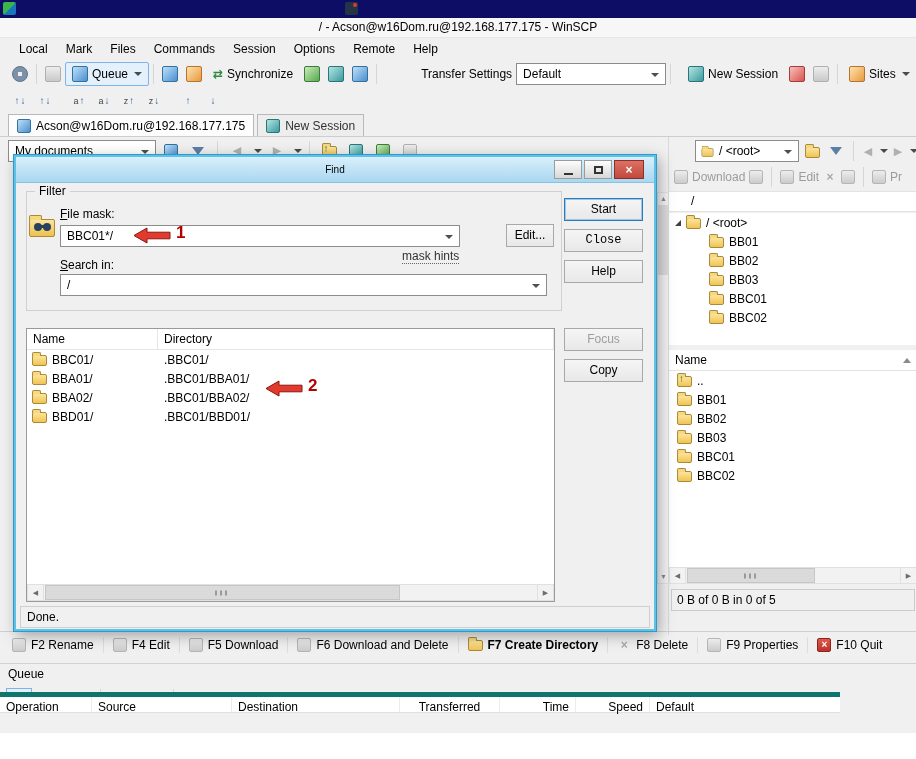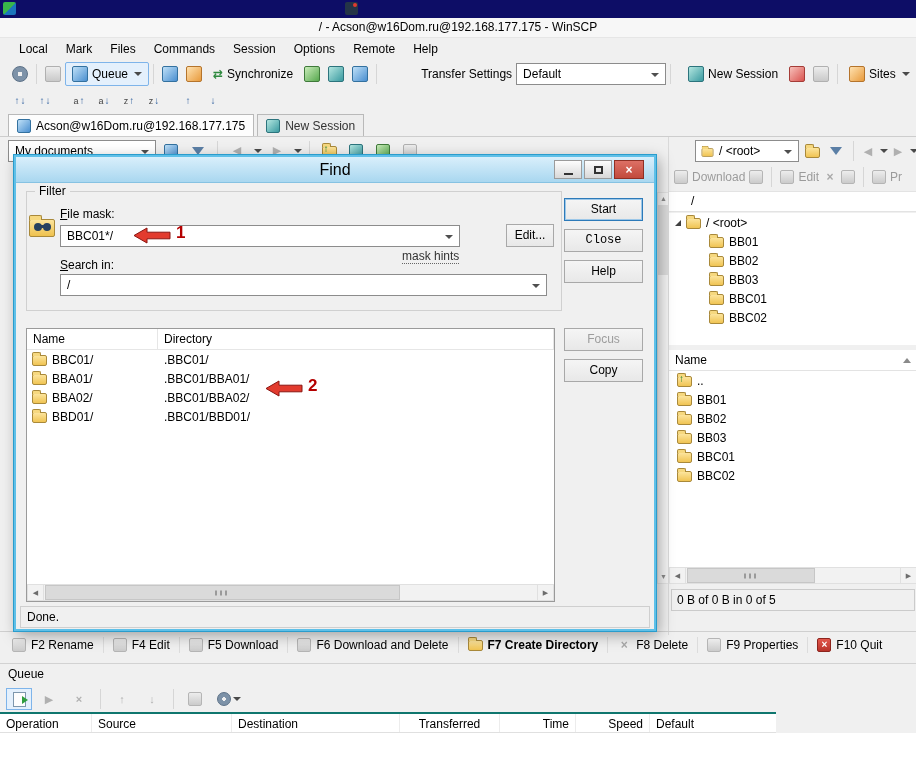--- a/index.html
+++ b/index.html
@@ -120,21 +120,21 @@
   .sb-track { flex:1; position:relative; background:#f2f2f2; border-top:1px solid #e0e0e0; border-bottom:1px solid #e0e0e0; }
   .sb-thumb { position:absolute; top:0; bottom:0; background:#dadada; border:1px solid #c6c6c6; }
   .sb-grip { position:absolute; left:50%; top:50%; width:14px; height:5px; transform:translate(-50%,-50%);
     background:repeating-linear-gradient(90deg,#9a9a9a 0 2px, transparent 2px 5px); }
 
   
   #find { left:14px; top:155px; width:642px; height:476px; background:#f0f0f0;
     border:2px solid #5fc0e8; box-shadow:0 0 0 1px #2a9ccc, 3px 4px 14px rgba(0,0,0,.35); z-index:5; }
   #find-title { position:absolute; left:0; top:0; width:100%; height:26px;
     background:linear-gradient(#d9effb,#a9d7f0); border-bottom:1px solid #86c2e2; }
-  #find-title .txt { position:absolute; left:0; right:0; top:0; text-align:center; line-height:25px; font-size:16px; }
+  #find-title .txt { position:absolute; left:0; right:0; top:0; text-align:center; line-height:25px; font-size:10px; }
   .wc { position:absolute; top:3px; width:28px; height:19px; border:1px solid #9b9b9b;
     background:linear-gradient(#fdfdfd,#d8d8d8); display:flex; align-items:center; justify-content:center; }
   #wc-min { right:72px; } #wc-max { right:42px; }
   #wc-close { right:10px; width:30px; background:linear-gradient(#dd7065,#c24a3c);
     border-color:#8e2f24; color:#fff; font-weight:bold; }
   #wc-min .glyph { width:9px; height:2px; background:#333; margin-top:8px; }
   #wc-max .glyph { width:9px; height:8px; border:2px solid #333; }
   #find-client { position:absolute; left:0; top:26px; right:0; bottom:0; }
 
   .groupbox { position:absolute; left:10px; top:8px; width:536px; height:120px; border:1px solid #d0d0d0; }
@@ -200,22 +200,22 @@
   #q-title { left:0; top:663px; width:916px; height:22px; border-top:1px solid #d2d2d2;
     line-height:21px; padding-left:8px; background:#f0f0f0; }
   #q-toolbar { left:0; top:686px; width:916px; height:26px; display:flex; align-items:center;
     padding-left:6px; gap:4px; }
   .qbtn { width:26px; height:22px; display:flex; align-items:center; justify-content:center;
     border:1px solid transparent; flex:0 0 auto; }
   .qbtn.sel { border-color:#7eb4ea; background:#e4f0fc; }
   .q-enable-icon { position:relative; width:13px; height:15px; background:#fdfdfd; border:1px solid #7d97ad; }
   .q-enable-icon::after { content:""; position:absolute; right:-3px; top:3px; width:0; height:0;
     border-left:6px solid #2f9e3f; border-top:4px solid transparent; border-bottom:4px solid transparent; }
-  #q-header { left:0; top:712px; width:776px; height:21px; background:#fff;
-    border-top:2px solid #0f766e; border-bottom:1px solid #e0e0e0; display:flex; }
+  #q-header { left:0; top:692px; width:840px; height:21px; background:#fff;
+    border-top:5px solid #0f766e; border-bottom:1px solid #e0e0e0; display:flex; }
   .qh { padding:3px 6px; border-right:1px solid #ececec; flex:0 0 auto; }
   #q-list { left:0; top:733px; width:916px; height:26px; background:#fff; }
 </style>
 </head>
 <body>
 
 <div class="abs" id="topstrip">
   <span class="ic1"></span>
   <span class="ic2"></span>
 </div>

